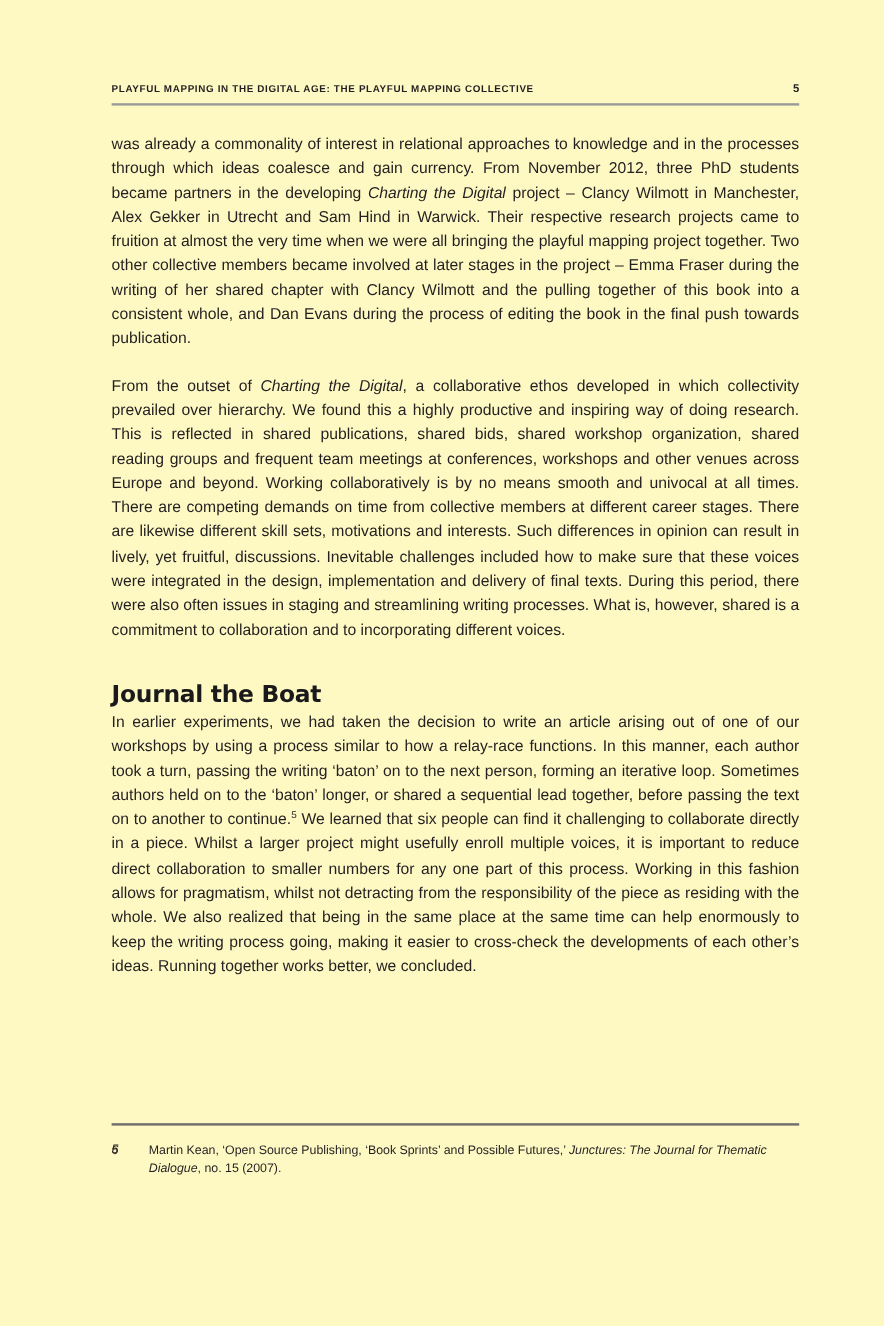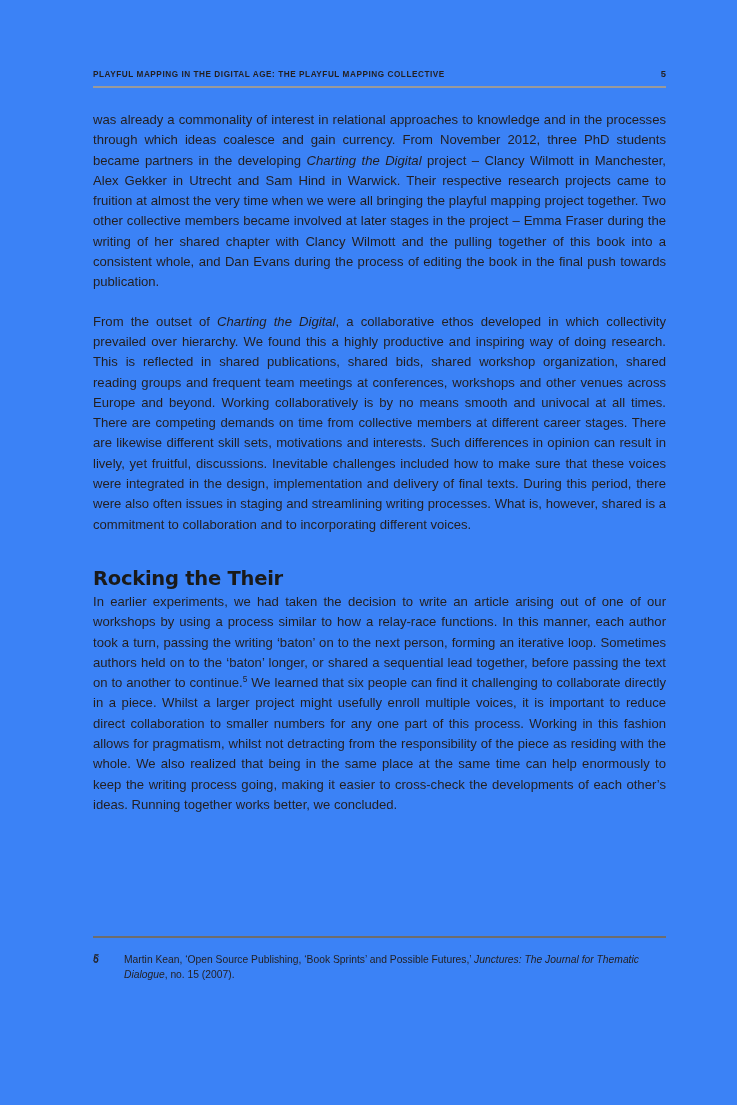--- a/index.html
+++ b/index.html
@@ -4,21 +4,21 @@
 <style>
   html, body {
     margin: 0;
     padding: 0;
     background: #ffffff;
   }
   .page {
     position: relative;
     width: 737px;
     height: 1105px;
-    background: #3b82f6;
+    background: #fef9c3;
     margin: 0 auto;
     overflow: hidden;
     font-family: "Liberation Sans", sans-serif;
     color: #231f20;
   }
 
   
   .runhead {
     position: absolute;
     left: 93px;
@@ -132,21 +132,21 @@
 
   <div class="body-block" style="top:110px;">
 
     <p class="para"><span>was already a commonality of interest in relational approaches to knowledge and in the processes through which ideas coalesce and gain currency. From November 2012, three PhD students became partners in the developing </span><span class="it">Charting the Digital</span><span> project – Clancy Wilmott in Manchester, Alex Gekker in Utrecht and Sam Hind in Warwick. Their respective research projects came to fruition at almost the very time when we were all bringing the playful mapping project together. Two other collective members became involved at later stages in the project – Emma Fraser during the writing of her shared chapter with Clancy Wilmott and the pulling together of this book into a consistent whole, and Dan Evans during the process of editing the book in the final push towards publication.</span></p>
 
     <p class="para"><span>From the outset of </span><span class="it">Charting the Digital</span><span>, a collaborative ethos developed in which collectivity prevailed over hierarchy. We found this a highly productive and inspiring way of doing research. This is reflected in shared publications, shared bids, shared workshop organization, shared reading groups and frequent team meetings at conferences, workshops and other venues across Europe and beyond. Working collaboratively is by no means smooth and univocal at all times. There are competing demands on time from collective members at different career stages. There are likewise different skill sets, motivations and interests. Such differences in opinion can result in lively, yet fruitful, discussions. Inevitable challenges included how to make sure that these voices were integrated in the design, implementation and delivery of final texts. During this period, there were also often issues in staging and streamlining writing processes. What is, however, shared is a commitment to collaboration and to incorporating different voices.</span></p>
 
   </div>
 
   <div class="body-block" style="top:567px;">
-    <h2 class="section-heading">Rocking the Their</h2>
+    <h2 class="section-heading">Journal the Boat</h2>
   </div>
 
   <div class="body-block" style="top:592px;">
 
     <p class="para"><span>In earlier experiments, we had taken the decision to write an article arising out of one of our workshops by using a process similar to how a relay-race functions. In this manner, each author took a turn, passing the writing ‘baton’ on to the next person, forming an iterative loop. Sometimes authors held on to the ‘baton’ longer, or shared a sequential lead together, before passing the text on to another to continue.</span><sup class="fn">5</sup><span> We learned that six people can find it challenging to collaborate directly in a piece. Whilst a larger project might usefully enroll multiple voices, it is important to reduce direct collaboration to smaller numbers for any one part of this process. Working in this fashion allows for pragmatism, whilst not detracting from the responsibility of the piece as residing with the whole. We also realized that being in the same place at the same time can help enormously to keep the writing process going, making it easier to cross-check the developments of each other’s ideas. Running together works better, we concluded.</span></p>
 
 
   </div>
 
   <div class="fn-rule"></div>

